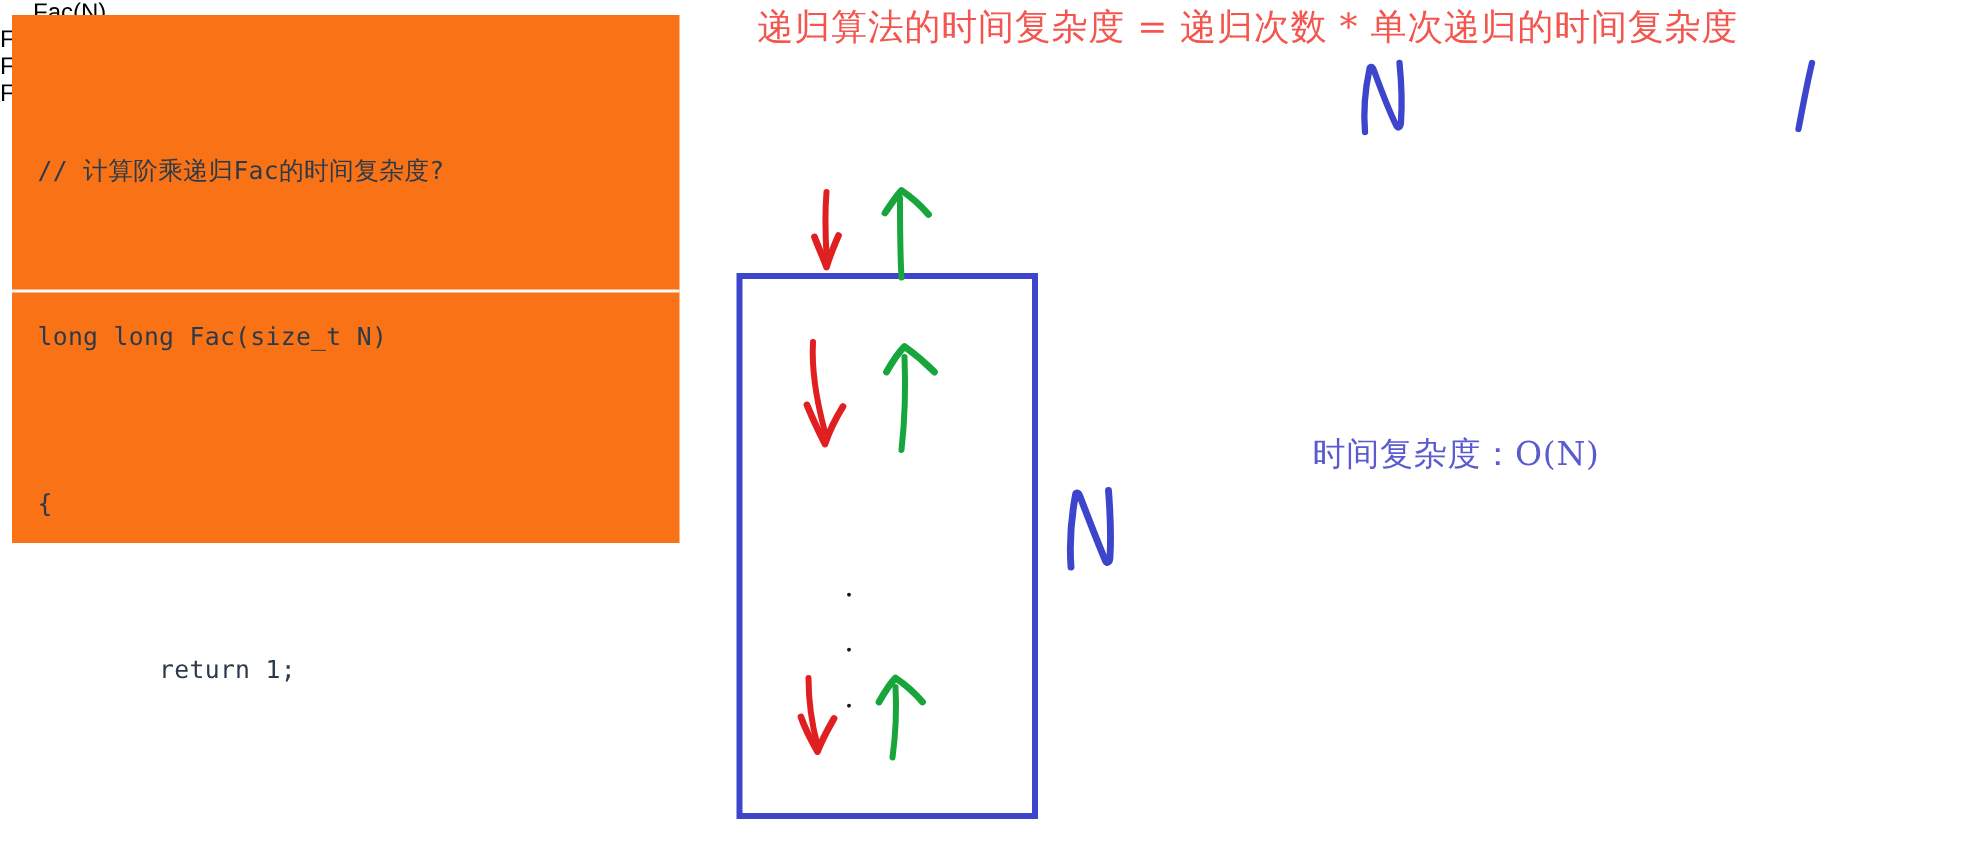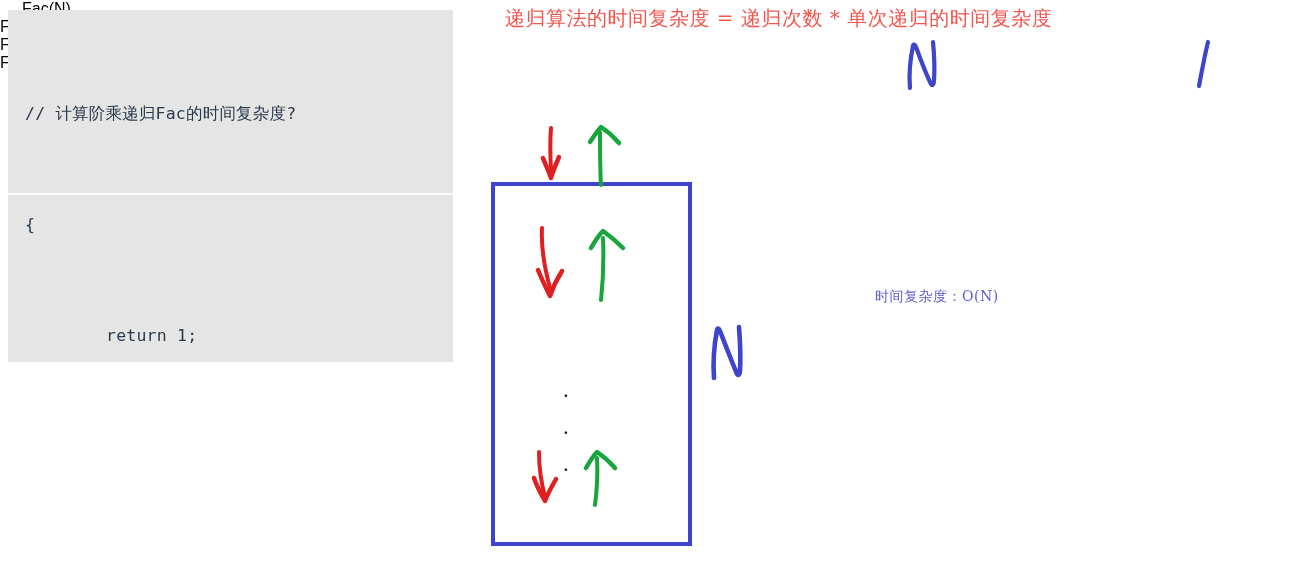--- a/index.html
+++ b/index.html
@@ -16,21 +16,21 @@
     font-family: "Liberation Sans", sans-serif;
   }
 
   
   #code-block {
     position: absolute;
     left: 8px;
     top: 10px;
     width: 445px;
     height: 352px;
-    background: #e5e5e5;
+    background: #f97316;
     box-sizing: border-box;
   }
   #code-block .code-lines {
     position: absolute;
     left: 17px;
     top: 11px;
     width: 420px;
     font-family: "DejaVu Sans Mono", "Liberation Mono", monospace;
     font-size: 16.5px;
     line-height: 37px;
@@ -51,21 +51,21 @@
     height: 2px;
     background: #fbfbfc;
   }
 
   
   #formula-title {
     position: absolute;
     left: 505px;
     top: 3px;
     font-family: "DejaVu Serif", "Liberation Serif", serif;
-    font-size: 20px;
+    font-size: 24px;
     line-height: 30px;
     color: #f4564f;
     white-space: nowrap;
     letter-spacing: 0.5px;
   }
 
   
   .handwriting {
     position: absolute;
     color: #3d45cc;
@@ -114,33 +114,34 @@
     line-height: 37px;
     text-align: center;
   }
 
   
   #conclusion {
     position: absolute;
     left: 875px;
     top: 288px;
     font-family: "DejaVu Serif", "Liberation Serif", serif;
-    font-size: 14px;
+    font-size: 22px;
     color: #5b5bd0;
     white-space: nowrap;
     letter-spacing: 0.5px;
   }
 </style>
 </head>
 <body>
 
 <div id="code-block">
   <div class="code-gap"></div>
   <div class="code-lines">
     <div class="code-line">// 计算阶乘递归Fac的时间复杂度?</div>
+    <div class="code-line">long long Fac(size_t N)</div>
     <div class="code-line">{</div>
     <div class="code-line">        return 1;</div>
     
     
     
   </div>
 </div>
 
 <div id="formula-title">递归算法的时间复杂度 = 递归次数 * 单次递归的时间复杂度</div>
 

